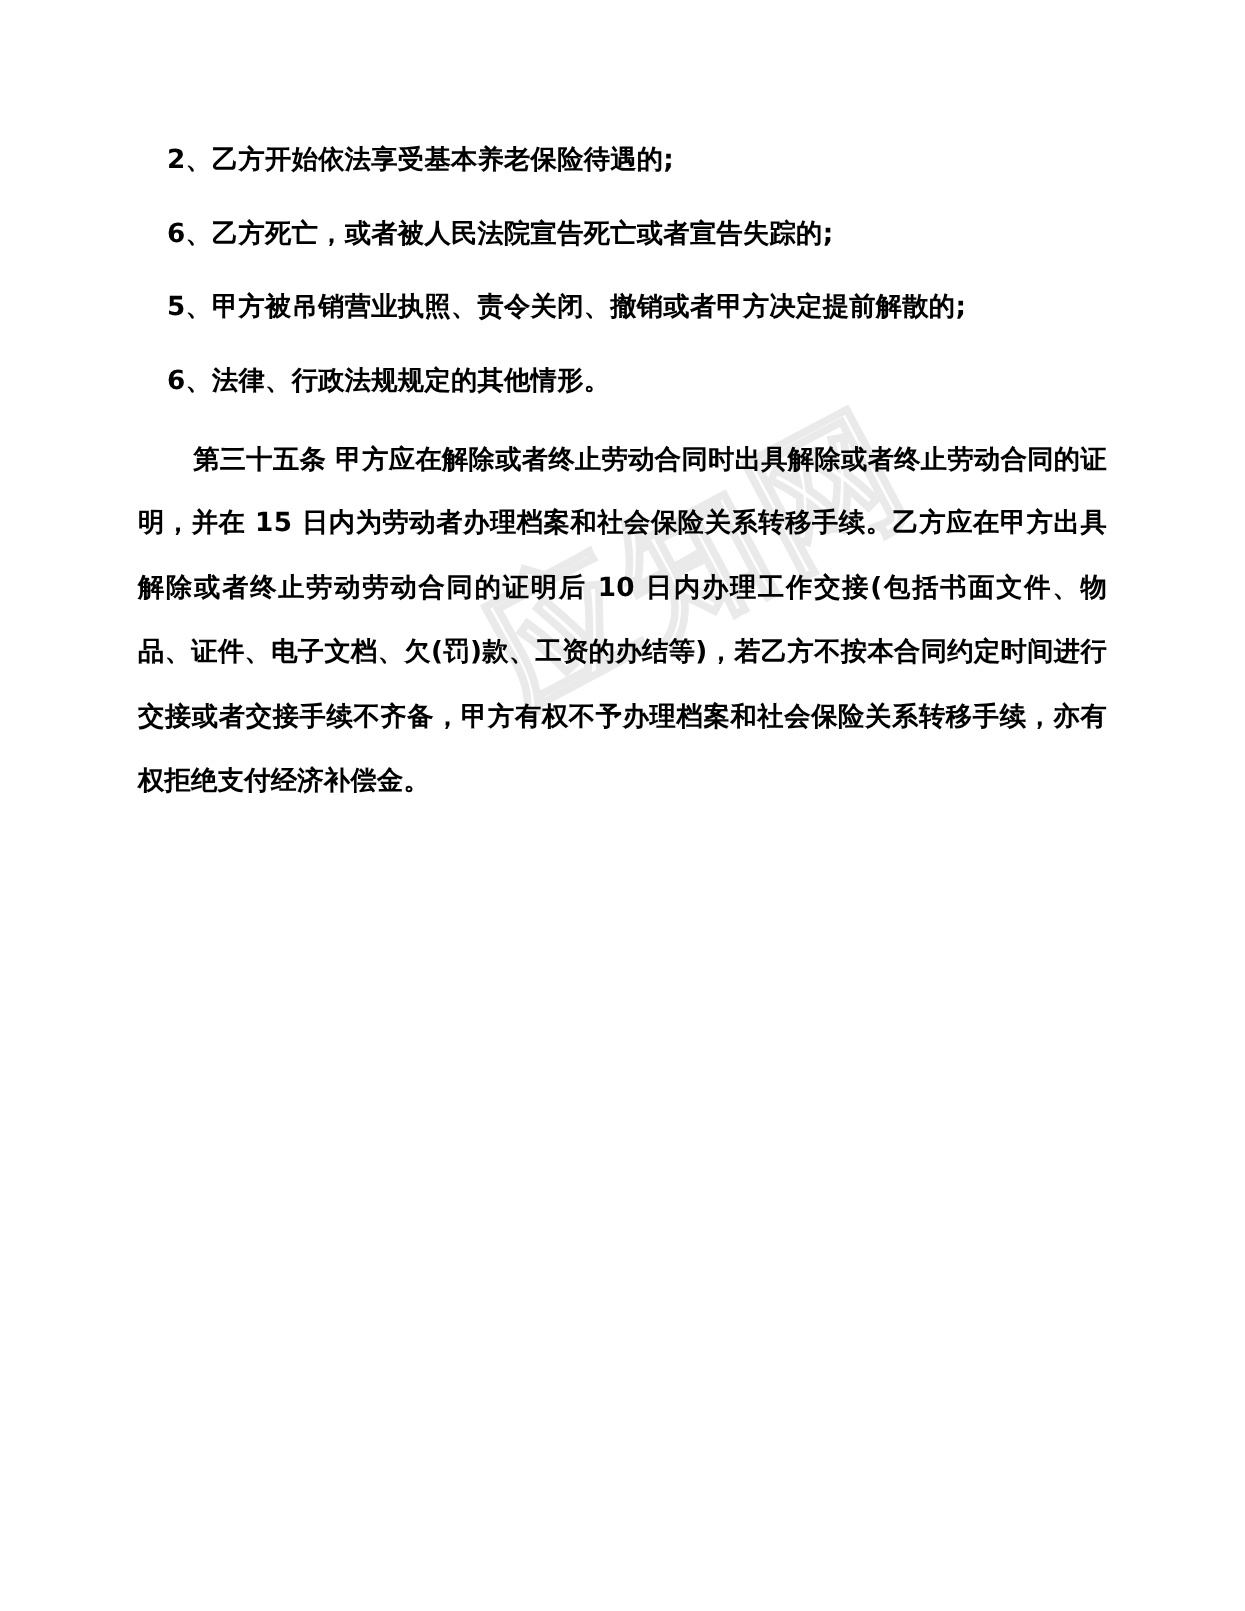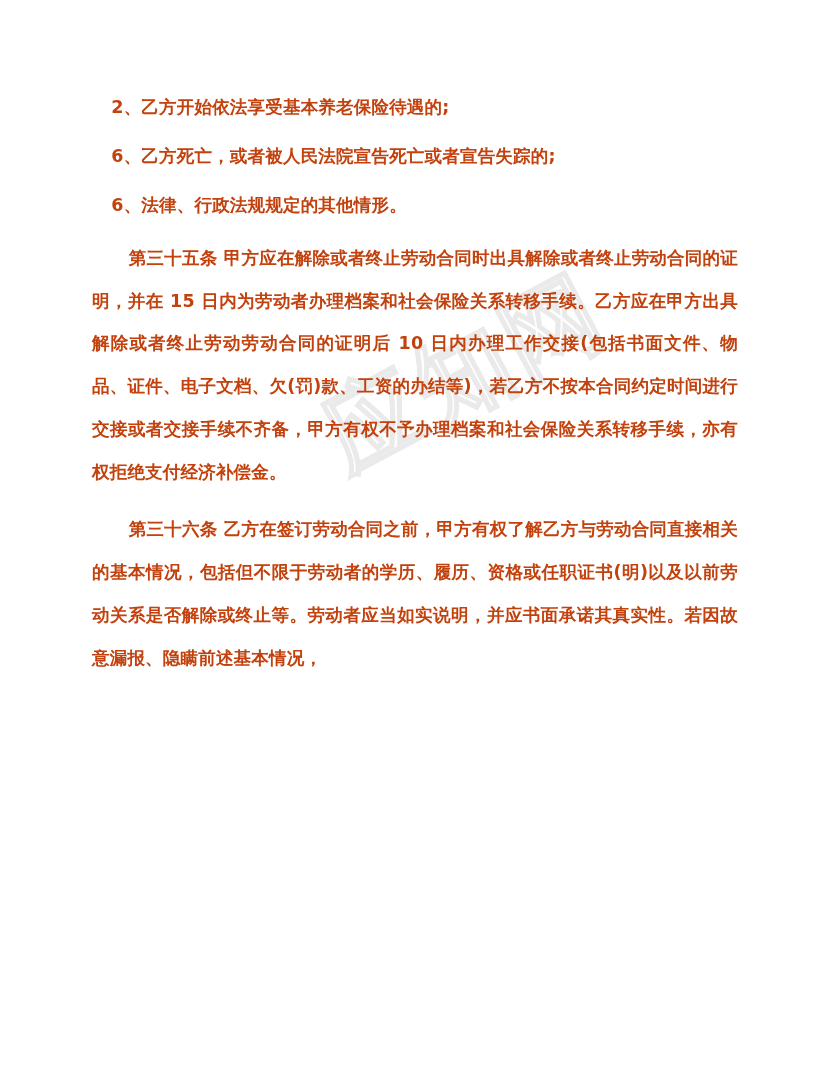--- a/index.html
+++ b/index.html
@@ -50,21 +50,21 @@
   }
   .content {
     position: relative;
     z-index: 1;
     padding: 86px 92px 0 92px;
     box-sizing: border-box;
   }
   .para {
     font-size: 17.5px;
     line-height: 2.45;
-    color: #c2410c;
+    color: #000000;
     text-align: justify;
     margin: 0 0 6px 0;
     font-weight: 600;
     letter-spacing: 0.2px;
   }
   .para.indent {
     text-indent: 2.1em;
   }
   .para.list-item {
     text-indent: 1.1em;
@@ -79,21 +79,21 @@
 
 <div class="page">
 
   <div class="watermark">
     <div class="watermark-text">应知网</div>
   </div>
 
   <div class="content">
     <p class="para list-item">2、乙方开始依法享受基本养老保险待遇的;</p>
     <p class="para list-item">6、乙方死亡，或者被人民法院宣告死亡或者宣告失踪的;</p>
+    <p class="para list-item">5、甲方被吊销营业执照、责令关闭、撤销或者甲方决定提前解散的;</p>
     <p class="para list-item">6、法律、行政法规规定的其他情形。</p>
     <div class="spacer-sm"></div>
     <p class="para indent">第三十五条 甲方应在解除或者终止劳动合同时出具解除或者终止劳动合同的证明，并在 15 日内为劳动者办理档案和社会保险关系转移手续。乙方应在甲方出具解除或者终止劳动劳动合同的证明后 10 日内办理工作交接(包括书面文件、物品、证件、电子文档、欠(罚)款、工资的办结等)，若乙方不按本合同约定时间进行交接或者交接手续不齐备，甲方有权不予办理档案和社会保险关系转移手续，亦有权拒绝支付经济补偿金。</p>
     <div class="spacer-sm"></div>
     <div class="spacer-sm"></div>
-    <p class="para indent">第三十六条 乙方在签订劳动合同之前，甲方有权了解乙方与劳动合同直接相关的基本情况，包括但不限于劳动者的学历、履历、资格或任职证书(明)以及以前劳动关系是否解除或终止等。劳动者应当如实说明，并应书面承诺其真实性。若因故意漏报、隐瞒前述基本情况，</p>
   </div>
 
 </div>
 
 </body></html>

